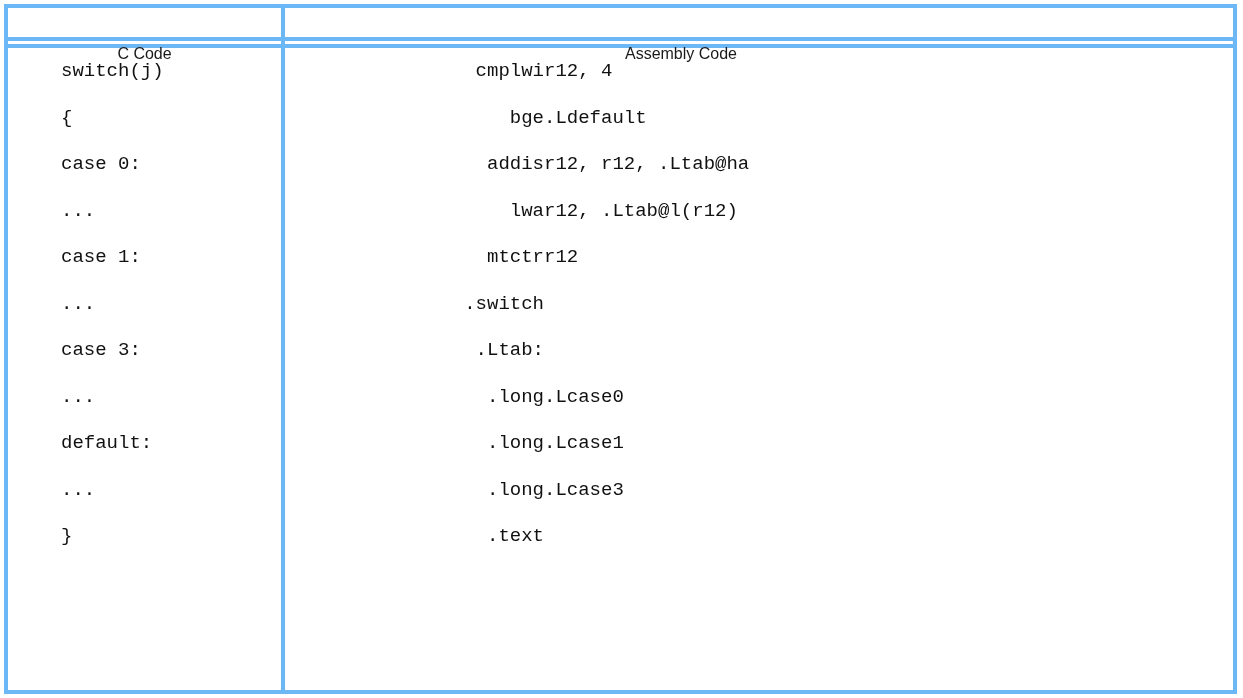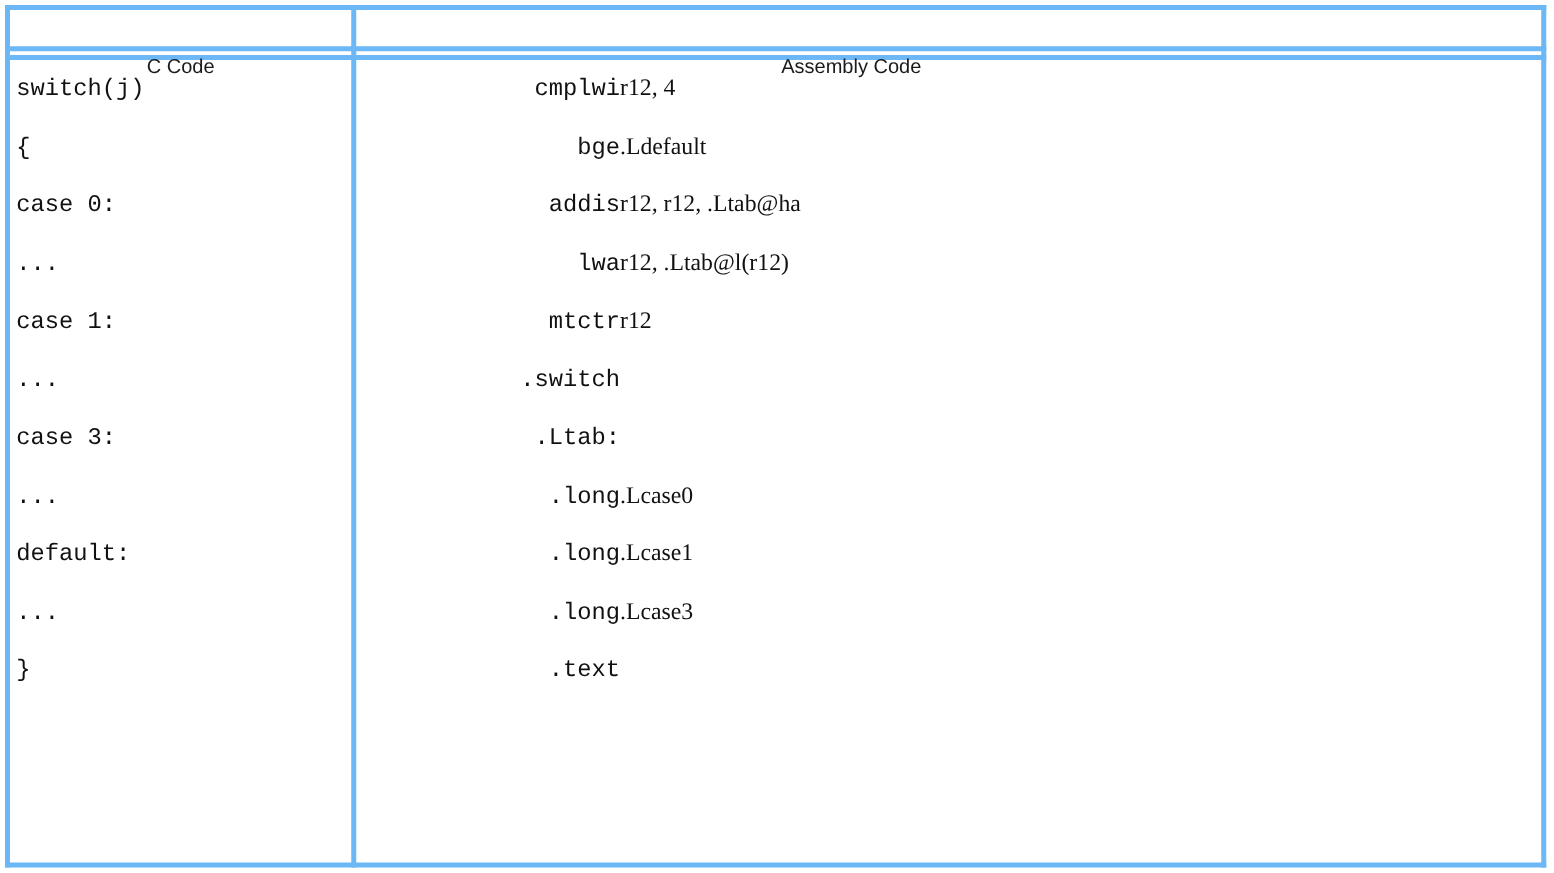--- a/index.html
+++ b/index.html
@@ -76,20 +76,21 @@
     position: absolute;
     left: 0;
     top: 44px;
     width: 1233px;
     height: 642px;
   }
   .code-col {
     position: absolute;
     top: 0;
     height: 553px;
+    padding-left: 48px;
   }
   #c-code-column   { left: 4px;   width: 273px; }
   #asm-code-column { left: 281px; width: 948px; }
 
   .code-row {
     position: relative;
     height: 46.5px;
     line-height: 46.5px;
     white-space: pre;
     font-family: "Liberation Mono", "DejaVu Sans Mono", monospace;
@@ -101,21 +102,20 @@
 
   .asm-mnemonic {
     display: inline-block;
     width: 200px;
     white-space: pre;
     text-align: right;
   }
   .asm-operand {
     display: inline-block;
     white-space: pre;
-    font-family: Liberation Serif, serif;
   }
 </style>
 </head>
 <body style="background: rgb(255, 255, 255);">
 
 <div id="table-root">
 
   <div class="hline" id="border-top"></div>
   <div class="hline" id="header-rule-a"></div>
   <div class="hline" id="header-rule-b"></div>

